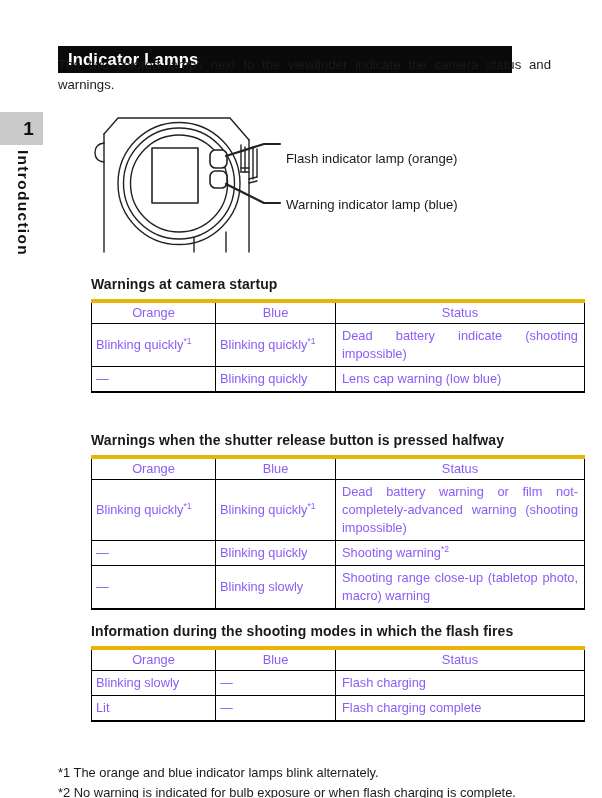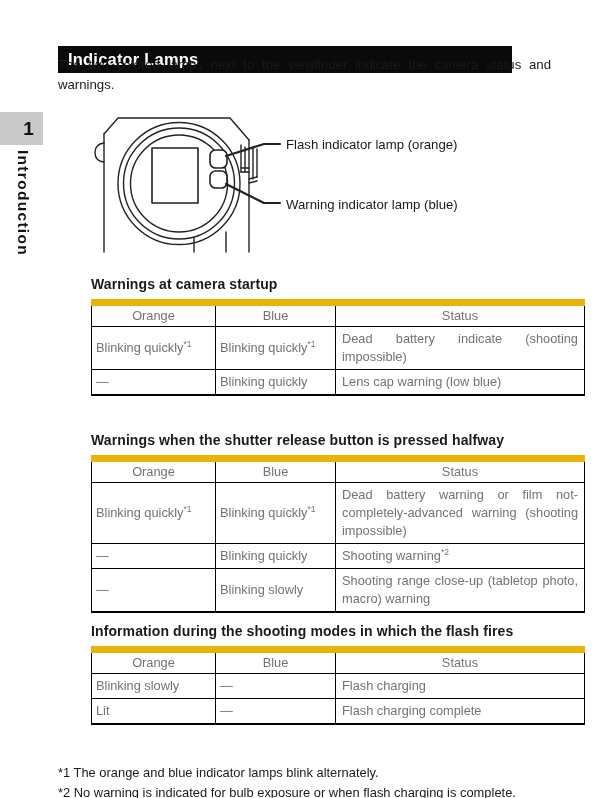--- a/index.html
+++ b/index.html
@@ -63,42 +63,42 @@
   }
 
   
   .diagram-svg { position: absolute; left: 90px; top: 110px; }
   .lamp-label {
     position: absolute;
     font-size: 13.2px;
     white-space: nowrap;
     color: #1a1a1a;
   }
-  .lamp-label.flash   { left: 286px; top: 137px; }
+  .lamp-label.flash   { left: 286px; top: 151px; }
   .lamp-label.warning { left: 286px; top: 197px; }
 
   
   .section { position: absolute; left: 58px; width: 493px; padding-left: 33px; }
   .section.s1 { top: 276px; }
   .section.s2 { top: 420px; margin-top: 12px; }
   .section.s3 { top: 623px; }
   .section-heading {
     font-size: 14px;
     font-weight: bold;
     line-height: 17px;
     margin-bottom: 6px;
     letter-spacing: 0.1px;
   }
   table.lamp-table {
     width: 493px;
     border-collapse: collapse;
     table-layout: fixed;
     font-size: 12.8px;
-    color: #737373;
-    border-top: 7px solid #eab308;
+    color: #8b5cf6;
+    border-top: 4px solid #eab308;
     border-bottom: 2px solid #000;
   }
   table.lamp-table col.c1 { width: 124px; }
   table.lamp-table col.c2 { width: 120px; }
   table.lamp-table col.c3 { width: 249px; }
   table.lamp-table th, table.lamp-table td {
     border: 1px solid #000;
     line-height: 18px;
     vertical-align: middle;
   }

